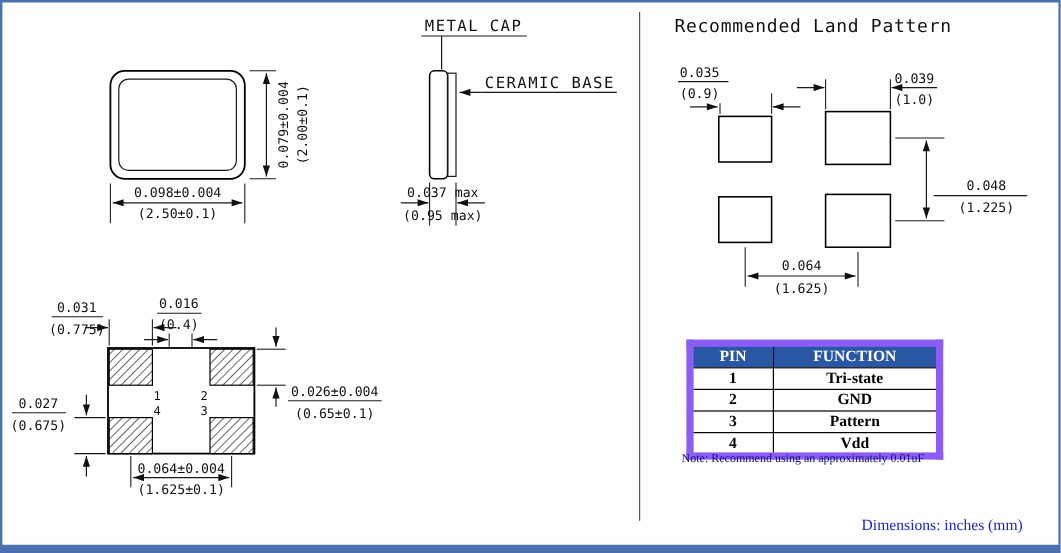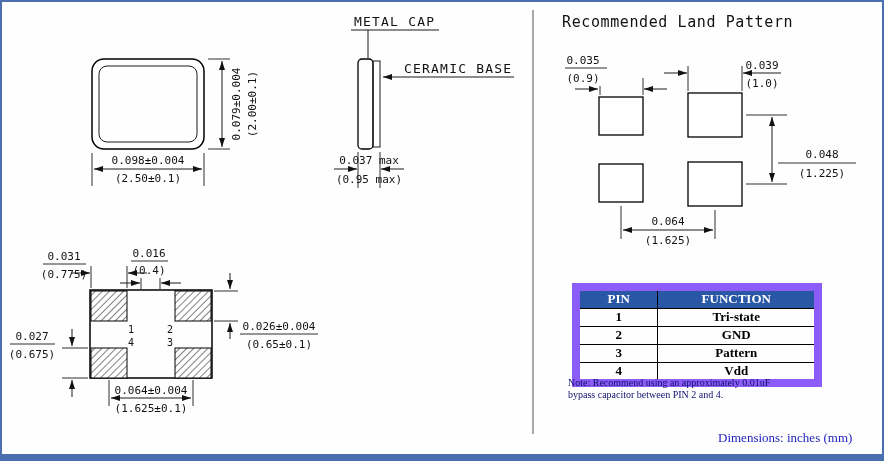--- a/index.html
+++ b/index.html
@@ -15,22 +15,22 @@
   svg text.title { font-size:15px; letter-spacing:0.6px; }
   svg text.pin   { font-size:10px; }
   .ln    { stroke:#1a1a1a; stroke-width:1; fill:none; }
   .thin  { stroke:#1a1a1a; stroke-width:0.9; fill:none; }
   .thick { stroke:#000; stroke-width:1.5; fill:none; }
   .shape { stroke:#000; stroke-width:1.3; fill:none; }
   .landpad { stroke:#000; stroke-width:1.3; fill:#ffffff; }
   .divider { stroke:#555; stroke-width:1; }
 
   table.pin-table {
-    position:absolute; left:570px; top:281px; width:250px;
-    border-collapse:collapse; border:8px solid #8b5cf6;
+    position:absolute; left:570px; top:281px; width:214px;
+    border-collapse:collapse; border:6px solid #8b5cf6;
     font-family:"Liberation Serif", serif;
   }
   table.pin-table th, table.pin-table td {
     border:1px solid #000; text-align:center; font-weight:bold;
     font-size:13px; padding:0 4px; line-height:1.3; height:17px;
   }
   table.pin-table th { background:#2a57a5; color:#fff; }
   table.pin-table td { color:#000; }
 
   .note {
@@ -241,18 +241,17 @@
     </tr>
     <tr>
       <td>4</td>
       <td>Vdd</td>
     </tr>
   </tbody>
 </table>
 
 <div class="note">
   <div>Note: Recommend using an approximately 0.01uF</div>
-  <div>bypass capacitor between PIN 2 and 4.</div>
 </div>
 
 <div class="dims-note">Dimensions: inches (mm)</div>
 
 </div>
 
 </body></html>

